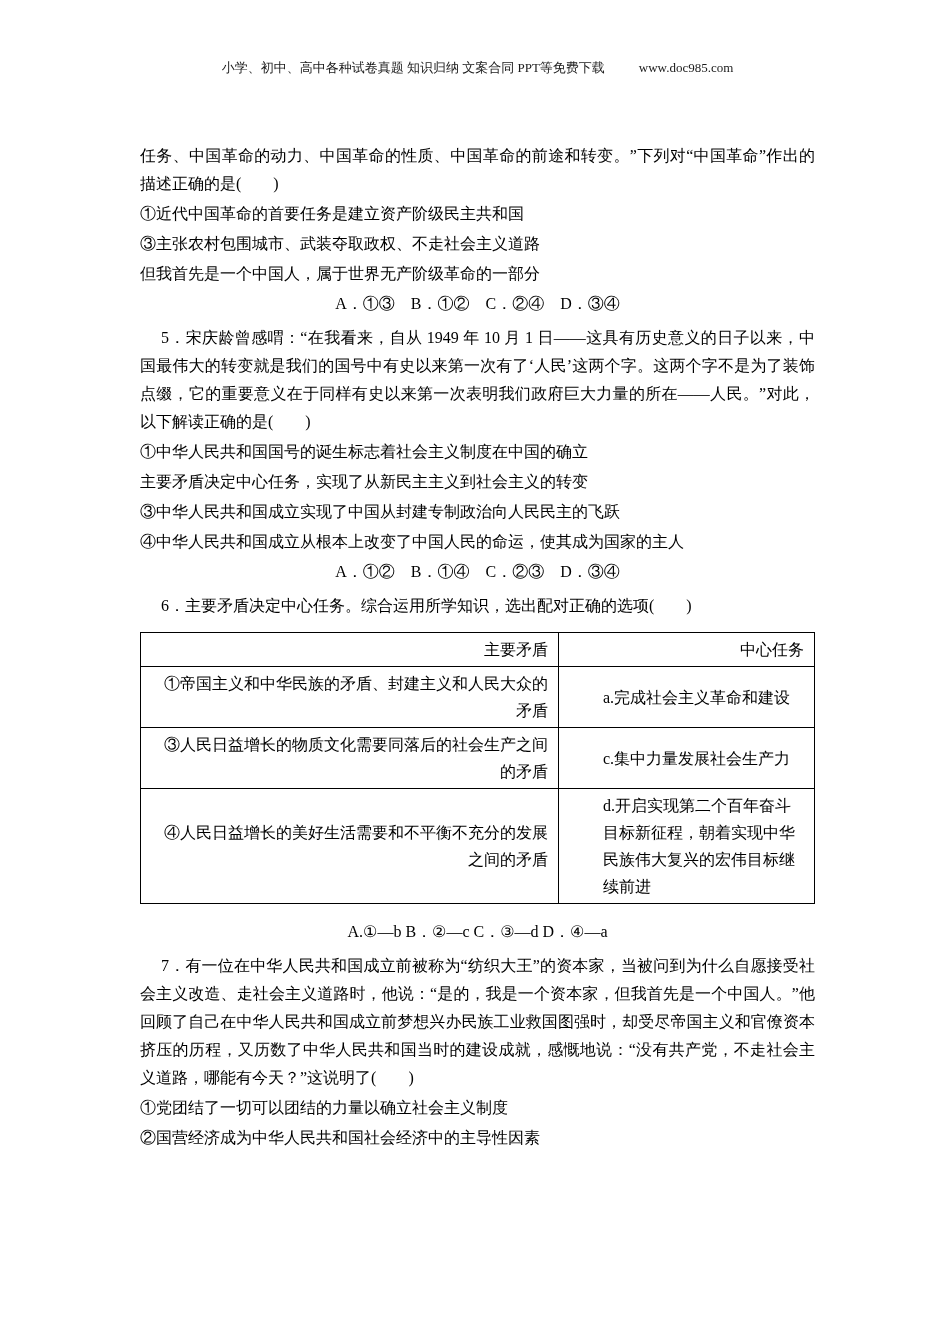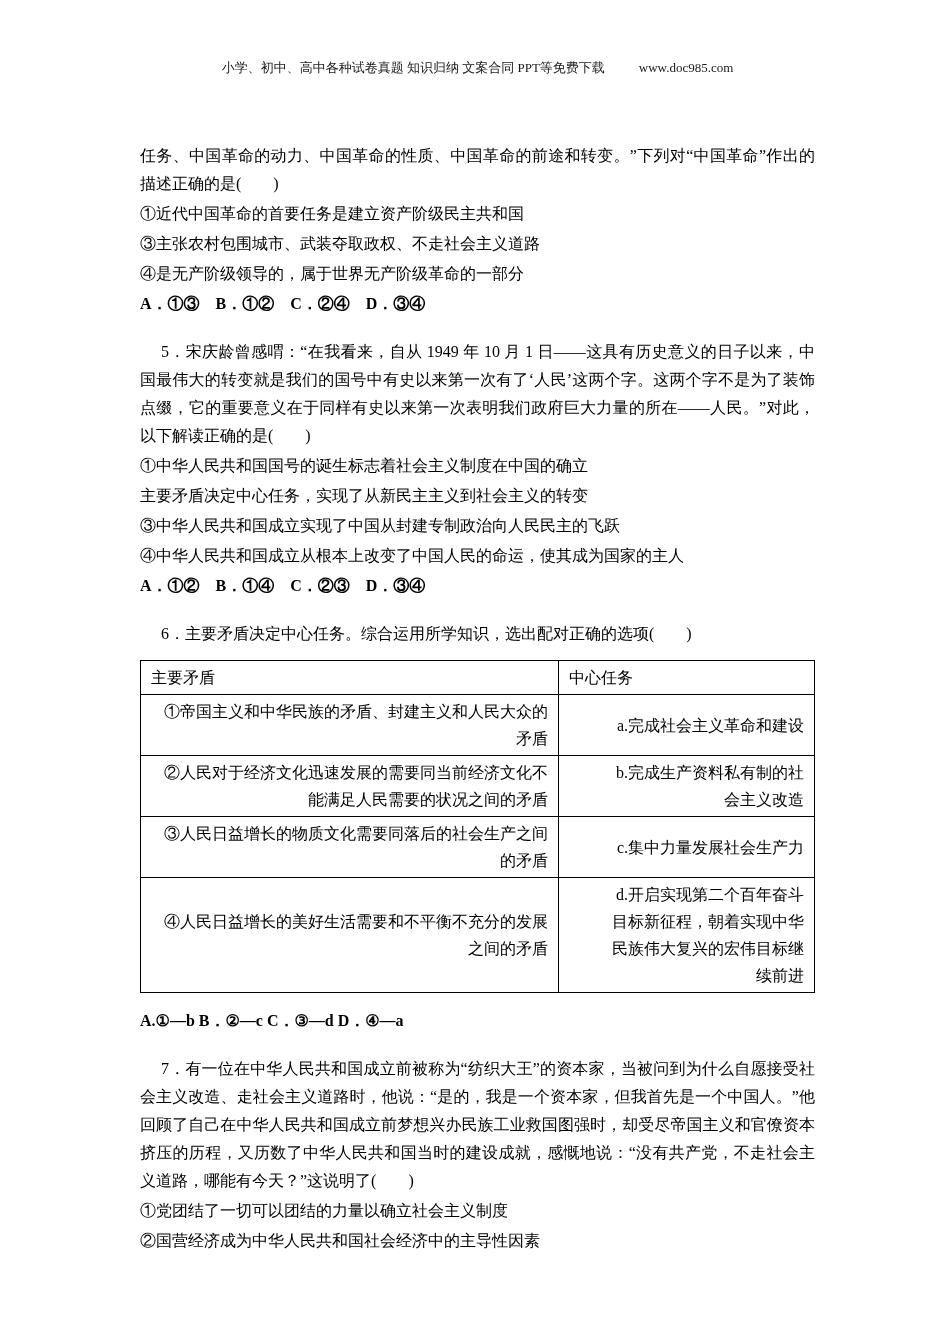--- a/index.html
+++ b/index.html
@@ -33,70 +33,69 @@
   .content {
     font-size: 16px;
     line-height: 28px;
     text-align: justify;
   }
   .content p {
     margin: 0 0 2px 0;
   }
   .content p.qstem {
     text-indent: 21px;
-    margin-top: 20px;
+    margin-top: 6px;
   }
   .content p.answers {
-    text-align: left;
-    font-weight: bold;
+    text-align: center;
   }
   table.match-table {
     border-collapse: collapse;
     width: 100%;
     margin: 12px 0 14px 0;
     font-size: 16px;
     line-height: 27px;
   }
   table.match-table th,
   table.match-table td {
     border: 1px solid #000000;
     padding: 3px 10px;
     vertical-align: middle;
     font-weight: normal;
   }
   table.match-table th {
-    text-align: left;
+    text-align: right;
     height: 26px;
   }
   table.match-table td.cell-left {
     width: 62%;
     text-align: right;
   }
   table.match-table td.cell-right {
     width: 38%;
-    text-align: right;
+    text-align: left;
     padding-left: 44px;
   }
 </style>
 </head>
 <body>
 
 <div class="page">
 
   <div class="doc-header">
     <span>小学、初中、高中各种试卷真题 知识归纳 文案合同 PPT等免费下载</span>
     <span>www.doc985.com</span>
   </div>
 
   <div class="content">
 
     <p>任务、中国革命的动力、中国革命的性质、中国革命的前途和转变。”下列对“中国革命”作出的描述正确的是(　　)</p>
     <p>①近代中国革命的首要任务是建立资产阶级民主共和国</p>
     <p>③主张农村包围城市、武装夺取政权、不走社会主义道路</p>
-    <p>④是无产阶级领导的，属于世界无产阶级革命的一部分</p>
+    <p>但我首先是一个中国人，属于世界无产阶级革命的一部分</p>
     <p class="answers">A．①③　B．①②　C．②④　D．③④</p>
 
     <p class="qstem">5．宋庆龄曾感喟：“在我看来，自从 1949 年 10 月 1 日——这具有历史意义的日子以来，中国最伟大的转变就是我们的国号中有史以来第一次有了‘人民’这两个字。这两个字不是为了装饰点缀，它的重要意义在于同样有史以来第一次表明我们政府巨大力量的所在——人民。”对此，以下解读正确的是(　　)</p>
     <p>①中华人民共和国国号的诞生标志着社会主义制度在中国的确立</p>
     <p>主要矛盾决定中心任务，实现了从新民主主义到社会主义的转变</p>
     <p>③中华人民共和国成立实现了中国从封建专制政治向人民民主的飞跃</p>
     <p>④中华人民共和国成立从根本上改变了中国人民的命运，使其成为国家的主人</p>
     <p class="answers">A．①②　B．①④　C．②③　D．③④</p>
 
     <p class="qstem">6．主要矛盾决定中心任务。综合运用所学知识，选出配对正确的选项(　　)</p>
@@ -107,24 +106,20 @@
           <th>主要矛盾</th>
           <th>中心任务</th>
         </tr>
       </thead>
       <tbody>
         <tr>
           <td class="cell-left">①帝国主义和中华民族的矛盾、封建主义和人民大众的矛盾</td>
           <td class="cell-right">a.完成社会主义革命和建设</td>
         </tr>
         <tr>
-          <td class="cell-left">②人民对于经济文化迅速发展的需要同当前经济文化不能满足人民需要的状况之间的矛盾</td>
-          <td class="cell-right">b.完成生产资料私有制的社会主义改造</td>
-        </tr>
-        <tr>
           <td class="cell-left">③人民日益增长的物质文化需要同落后的社会生产之间的矛盾</td>
           <td class="cell-right">c.集中力量发展社会生产力</td>
         </tr>
         <tr>
           <td class="cell-left">④人民日益增长的美好生活需要和不平衡不充分的发展之间的矛盾</td>
           <td class="cell-right">d.开启实现第二个百年奋斗目标新征程，朝着实现中华民族伟大复兴的宏伟目标继续前进</td>
         </tr>
       </tbody>
     </table>
 

